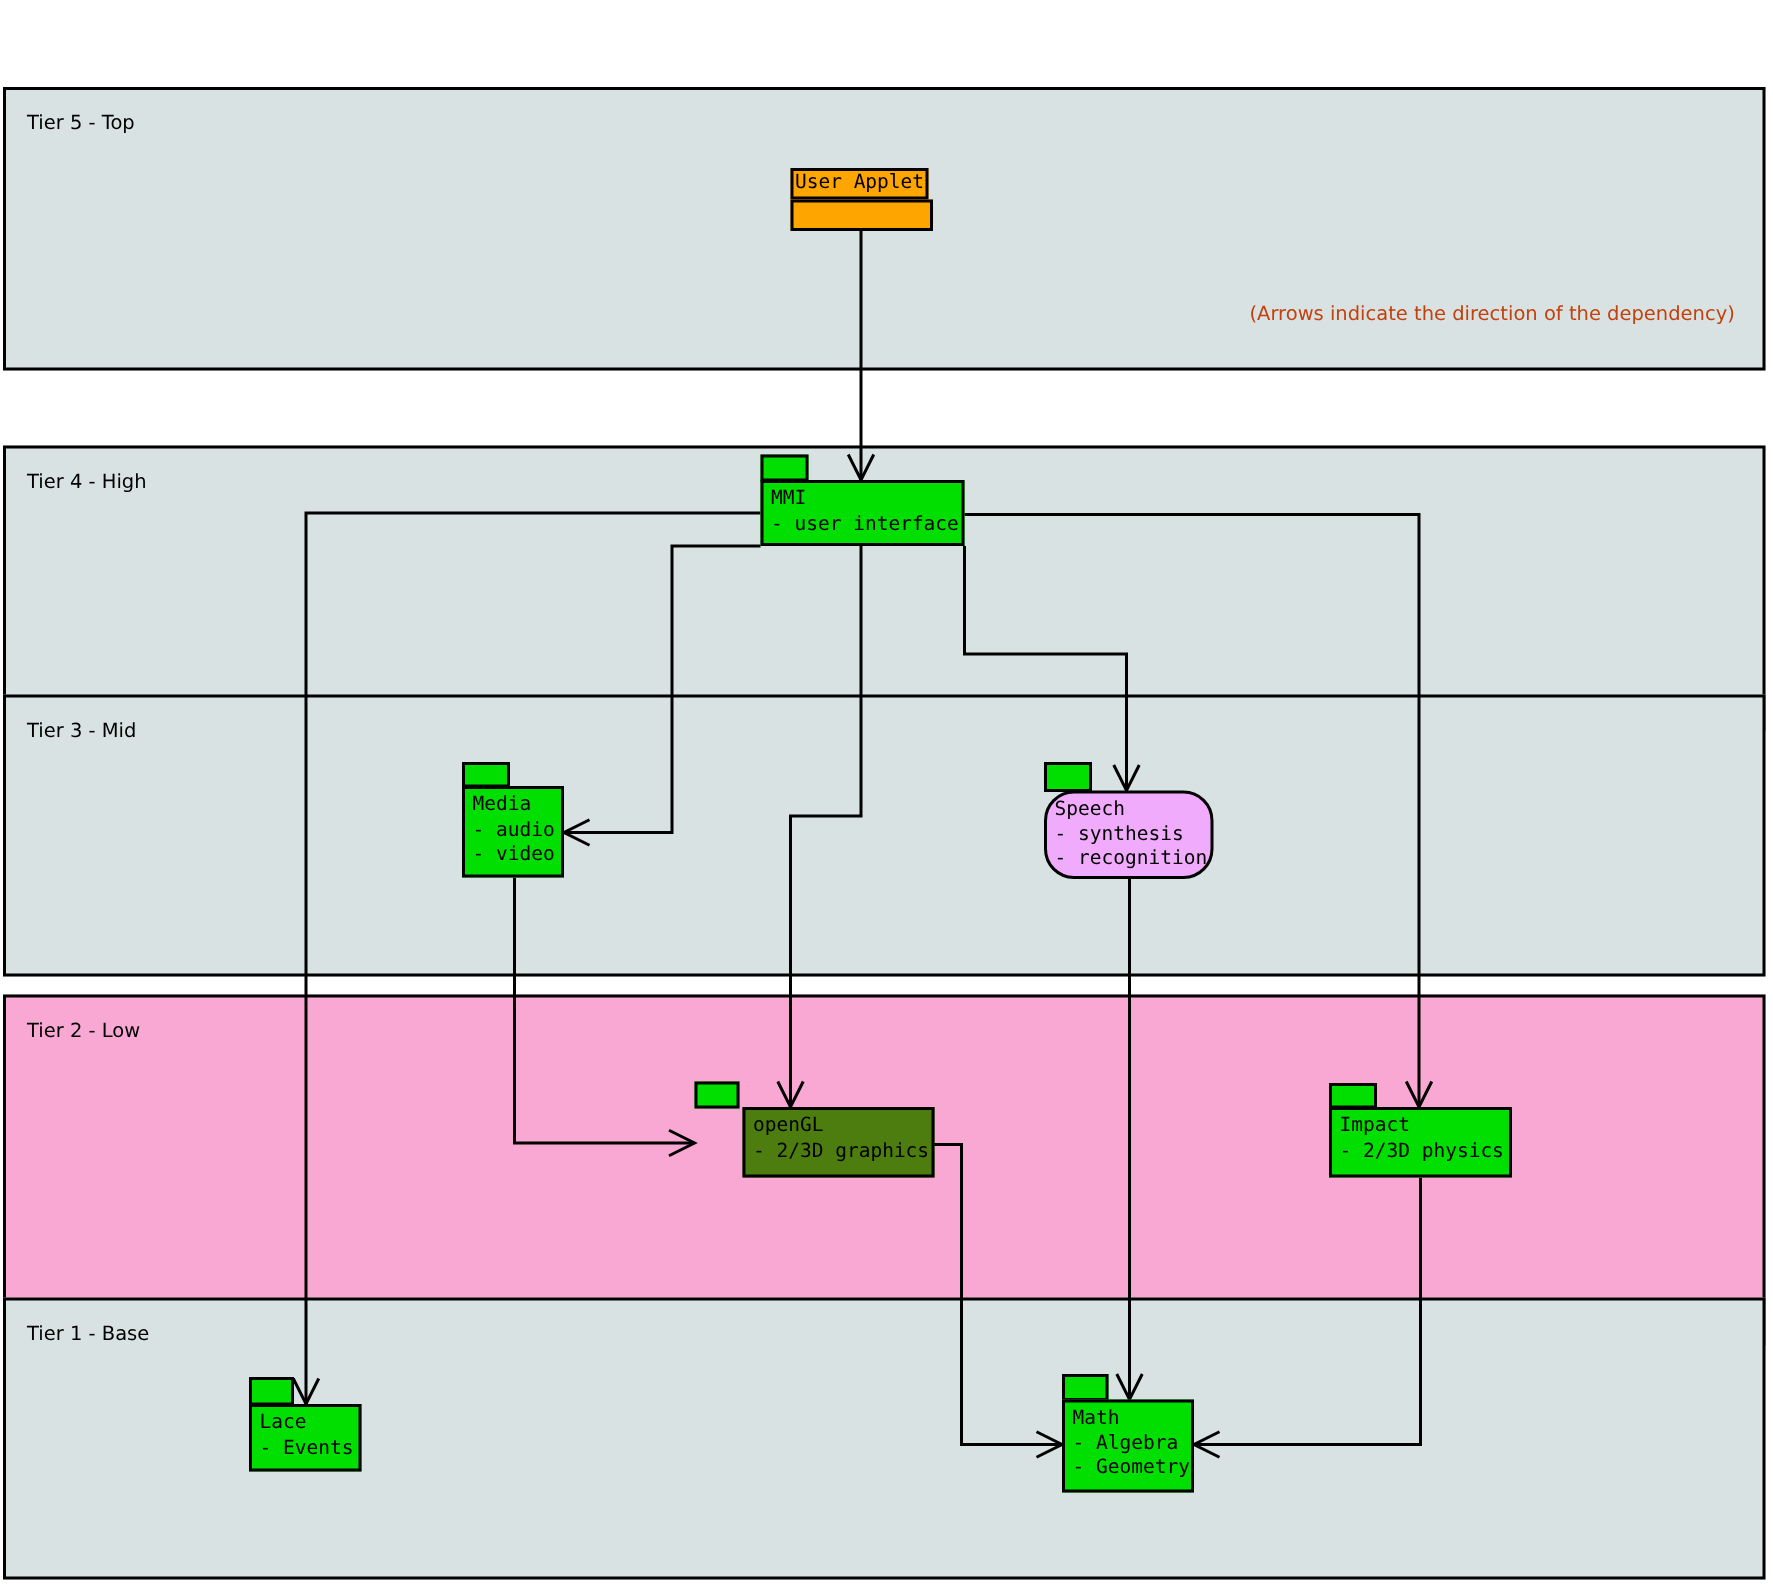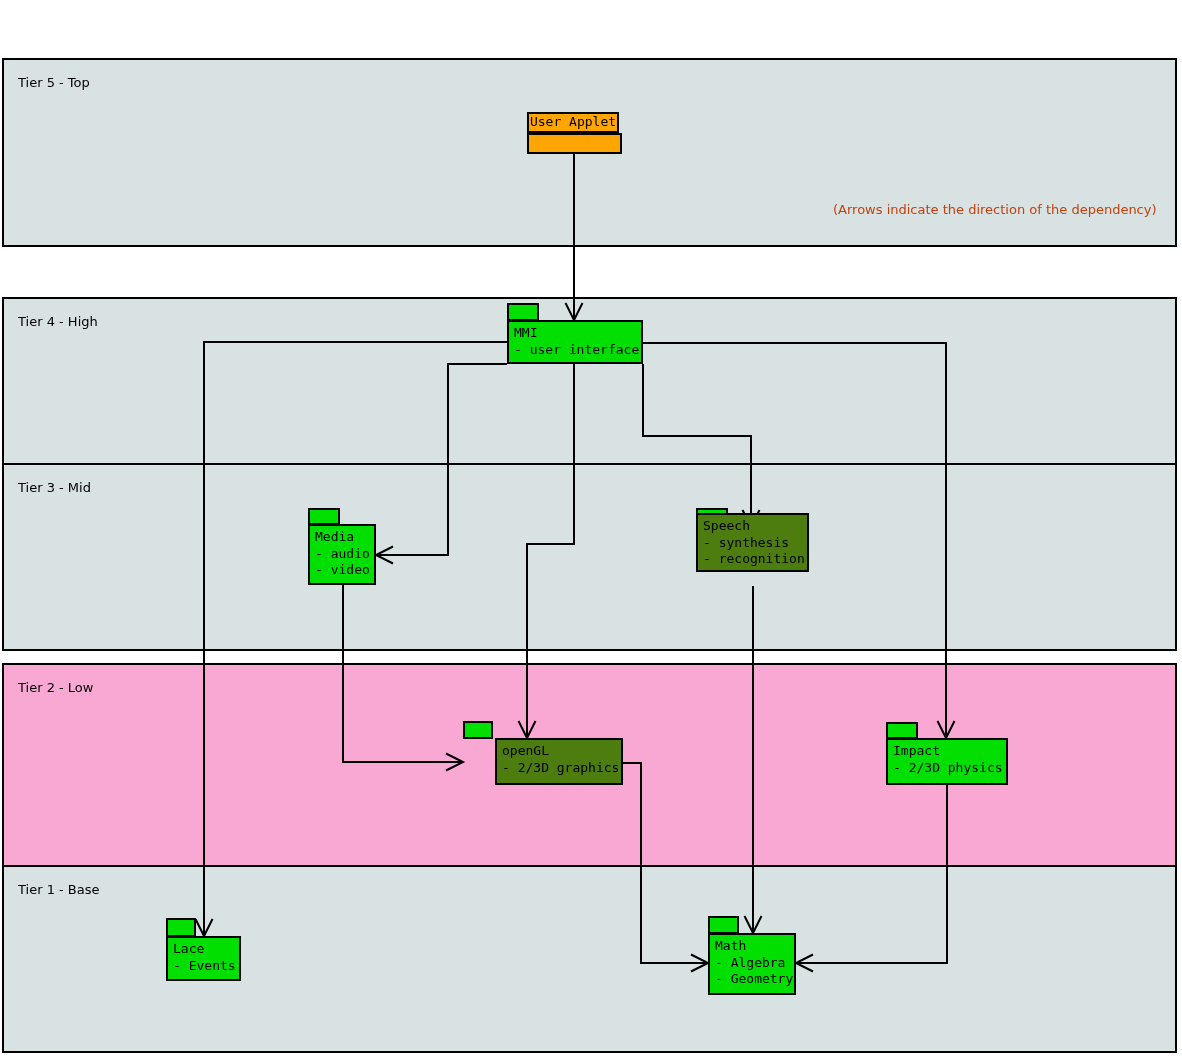--- a/index.html
+++ b/index.html
@@ -134,21 +134,21 @@
       </g>
     </svg>
   <div id="node-layer">
       <div class="applet-header" style="left: 527px; top: 112px; width: 92px; height: 21px; background: rgb(255, 165, 0);">User Applet</div>
       <div class="applet-body" style="left: 527px; top: 133px; width: 95px; height: 21px; background: rgb(255, 165, 0);"></div>
       <div class="node-tab" style="left: 507px; top: 303px; width: 32px; height: 18px; background: rgb(0, 223, 0);"></div>
       <div class="node-body" style="left: 507px; top: 320px; width: 136px; height: 44px; background: rgb(0, 223, 0);"><div>MMI</div><div>- user interface</div></div>
       <div class="node-tab" style="left: 308px; top: 508px; width: 32px; height: 17px; background: rgb(0, 223, 0);"></div>
       <div class="node-body" style="left: 308px; top: 524px; width: 68px; height: 61px; background: rgb(0, 223, 0);"><div>Media</div><div>- audio</div><div>- video</div></div>
       <div class="node-tab" style="left: 696px; top: 508px; width: 32px; height: 20px; background: rgb(0, 223, 0);"></div>
-      <div class="node-body" style="left: 696px; top: 513px; width: 113px; height: 59px; background: #4d7c0f;"><div>Speech</div><div>- synthesis</div><div>- recognition</div></div>
+      <div class="node-body" style="left: 696px; top: 527px; width: 113px; height: 59px; background: #f0abfc; border-radius: 20px;"><div>Speech</div><div>- synthesis</div><div>- recognition</div></div>
       <div class="node-tab" style="left: 463px; top: 721px; width: 30px; height: 18px; background: rgb(0, 223, 0);"></div>
       <div class="node-body" style="left: 463px; top: 738px; width: 128px; height: 47px; background: #4d7c0f; margin-left: 32px;"><div>openGL</div><div>- 2/3D graphics</div></div>
       <div class="node-tab" style="left: 886px; top: 722px; width: 32px; height: 17px; background: rgb(0, 223, 0);"></div>
       <div class="node-body" style="left: 886px; top: 738px; width: 122px; height: 47px; background: rgb(0, 223, 0);"><div>Impact</div><div>- 2/3D physics</div></div>
       <div class="node-tab" style="left: 166px; top: 918px; width: 30px; height: 19px; background: rgb(0, 223, 0);"></div>
       <div class="node-body" style="left: 166px; top: 936px; width: 75px; height: 45px; background: rgb(0, 223, 0);"><div>Lace</div><div>- Events</div></div>
       <div class="node-tab" style="left: 708px; top: 916px; width: 31px; height: 18px; background: rgb(0, 223, 0);"></div>
       <div class="node-body" style="left: 708px; top: 933px; width: 88px; height: 62px; background: rgb(0, 223, 0);"><div>Math</div><div>- Algebra</div><div>- Geometry</div></div>
     </div>
   <div class="note" style="left:833px; top:202px;">(Arrows indicate the direction of the dependency)</div>

